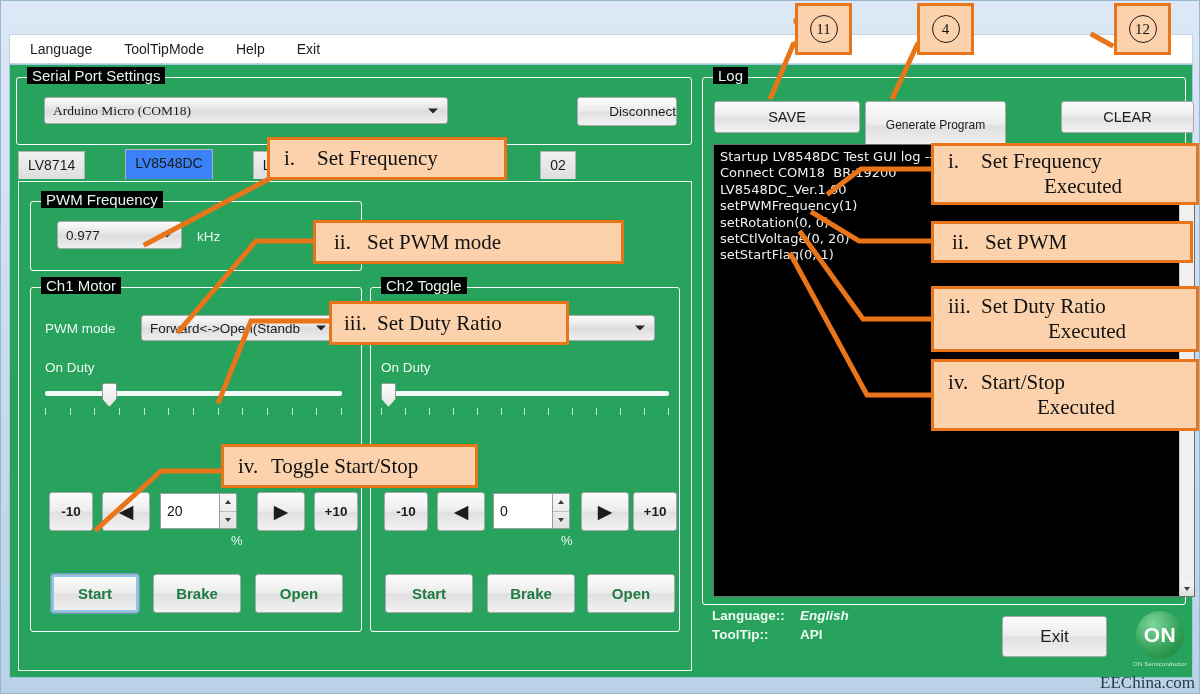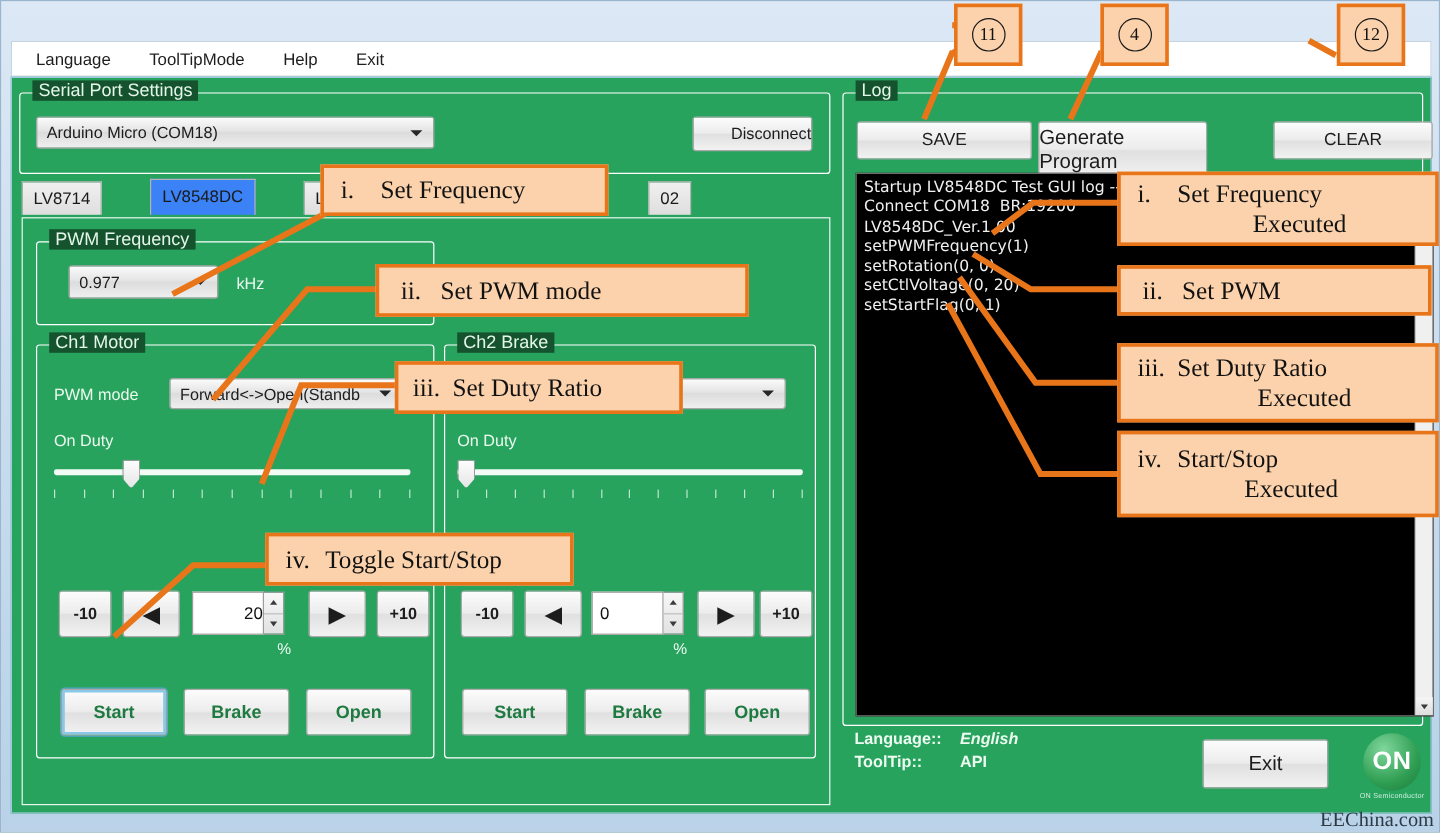--- a/index.html
+++ b/index.html
@@ -73,21 +73,21 @@
   }
   .panel{
     position:absolute;
     background:#27a35e;
     border:1px solid #ffffff;
     border-radius:3px;
     box-sizing:border-box;
   }
   .panel > .legend{
     position:absolute;top:-11px;left:10px;
-    background:#14532d;padding:0 5px;
+    background:#000000;padding:0 5px;
     color:#e3f6e9;font-size:15px;white-space:nowrap;
   }
   .lbl{color:#ecfaf0;font-size:13.5px;}
 
   
   .combo{
     background:linear-gradient(180deg,#fbfbfb,#e4e4e4 45%,#dcdcdc 50%,#efefef);
     border:1px solid #a7a7a7;border-radius:3px;
     position:relative;box-sizing:border-box;
     font-size:13.5px;color:#1c1c1c;
@@ -215,21 +215,21 @@
     <div class="mi">Language</div>
     <div class="mi">ToolTipMode</div>
     <div class="mi">Help</div>
     <div class="mi">Exit</div>
   </div>
 
   <div id="client">
 
     <div class="panel" style="left:6px;top:12px;width:676px;height:68px;">
       <span class="legend">Serial Port Settings</span>
-      <div class="combo" style="position:absolute;left:13px;top:19px;width:332px;height:27px;">
+      <div class="combo" style="position:absolute;left:27px;top:19px;width:404px;height:27px;font-family:Liberation Serif, serif;">
         <span class="ctext">Arduino Micro (COM18)</span>
         <span class="arrow"></span>
       </div>
       <div class="btn" style="position:absolute;left:560px;top:19px;width:100px;height:29px;justify-content:flex-end;">
         <span>Disconnect</span>
       </div>
     </div>
 
     <div class="tabstrip" style="left:8px;top:84px;gap:39px;">
       <div class="tab"><span>LV8714</span></div>
@@ -279,21 +279,21 @@
         </div>
       </div>
 
       <div class="btn" style="position:absolute;left:18px;top:204px;width:44px;height:39px;">
         <span style="font-weight:bold;">-10</span>
       </div>
       <div class="btn" style="position:absolute;left:71px;top:204px;width:48px;height:39px;font-size:19px;">
         <span>◀</span>
       </div>
       <div style="position:absolute;left:129px;top:205px;display:flex;height:36px;">
-        <div class="txtbox" style="width:60px;height:36px;justify-content:flex-end;">
+        <div class="txtbox" style="width:60px;height:36px;">
           <span>20</span>
         </div>
         <div class="spin">
           <div class="half">
               <i class="tri-up"></i>
             </div>
           <div class="half">
               <i class="tri-dn"></i>
             </div>
         </div>
@@ -311,21 +311,21 @@
       </div>
       <div class="btn green" style="position:absolute;left:122px;top:286px;width:88px;height:39px;">
         <span>Brake</span>
       </div>
       <div class="btn green" style="position:absolute;left:224px;top:286px;width:88px;height:39px;">
         <span>Open</span>
       </div>
     </div>
 
     <div class="panel" style="left:360px;top:222px;width:310px;height:345px;">
-      <span class="legend">Ch2 Brake</span>
+      <span class="legend">Ch2 Toggle</span>
 
       <span class="lbl" style="position:absolute;left:14px;top:33px;opacity:0;">PWM mode</span>
       <div class="combo" style="position:absolute;left:84px;top:27px;width:200px;height:26px;">
         <span class="ctext"></span>
         <span class="arrow"></span>
       </div>
 
       <span class="lbl" style="position:absolute;left:10px;top:72px;">On Duty</span>
       <div class="slider" style="left:10px;top:95px;width:288px;height:34px;">
         <div class="track"></div>
@@ -384,21 +384,21 @@
         <span>Open</span>
       </div>
     </div>
 
     <div class="panel" style="left:692px;top:12px;width:484px;height:528px;">
       <span class="legend">Log</span>
 
       <div class="btn" style="position:absolute;left:11px;top:23px;width:146px;height:32px;font-size:14.5px;">
         <span>SAVE</span>
       </div>
-      <div class="btn" style="position:absolute;left:162px;top:23px;width:141px;height:48px;font-size:17px;">
+      <div class="btn" style="position:absolute;left:162px;top:23px;width:141px;height:48px;font-size:12px;">
         <span>Generate Program</span>
       </div>
       <div class="btn" style="position:absolute;left:358px;top:23px;width:133px;height:32px;font-size:14.5px;">
         <span>CLEAR</span>
       </div>
 
       <div id="logbox" style="left:10px;top:66px;width:482px;height:453px;">
         <div id="logtext">Startup LV8548DC Test GUI log ----
 Connect COM18  BR:19200
 LV8548DC_Ver.1.00

